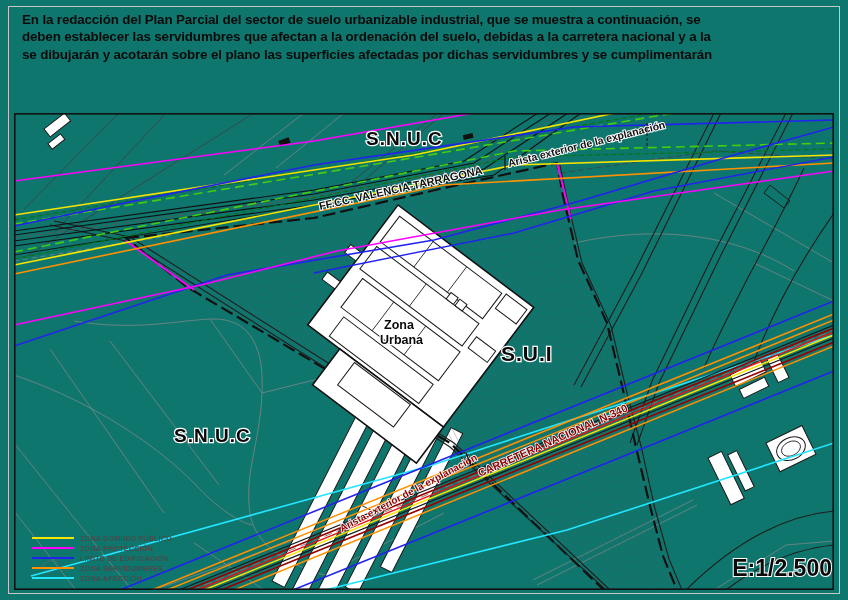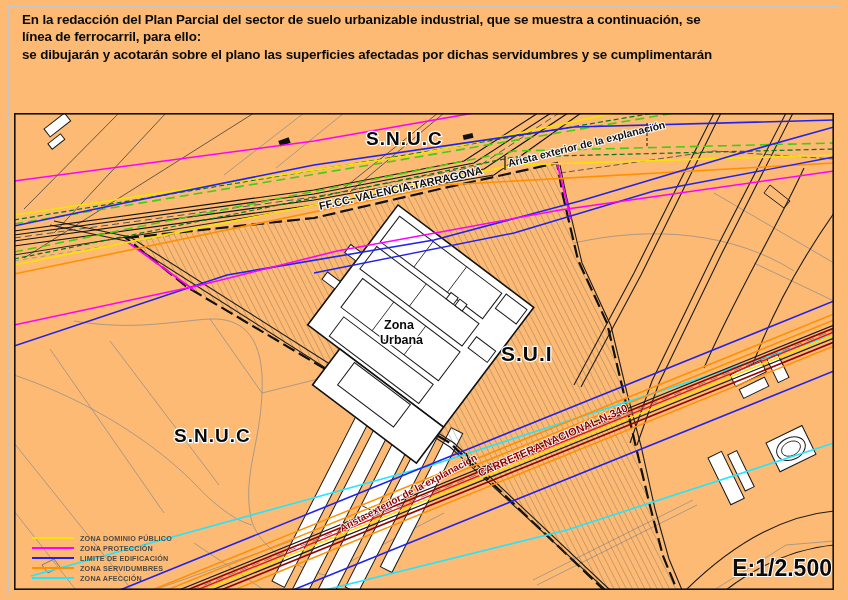--- a/index.html
+++ b/index.html
@@ -1,16 +1,16 @@
 <!DOCTYPE html>
 <html><head>
 <meta charset="utf-8">
 <style>
   html,body{margin:0;padding:0;background:#fff;}
-  #page{position:relative;width:848px;height:600px;background:#fdba74;overflow:hidden;
+  #page{position:relative;width:848px;height:600px;background:#0f766e;overflow:hidden;
         font-family:"Liberation Sans",sans-serif;}
   #page-frame{position:absolute;left:8px;top:6px;right:8px;bottom:6px;
         border:1px solid #c6c6c6;pointer-events:none;}
   #header{position:absolute;left:22px;top:11px;width:812px;color:#0b0b0b;
         font-size:13.4px;font-weight:bold;line-height:17.3px;letter-spacing:-0.15px;}
   #map-wrap{position:absolute;left:14px;top:113px;width:820px;height:477px;}
   svg text{font-family:"Liberation Sans",sans-serif;}
   .map-label{font-weight:bold;fill:#0a0a0a;paint-order:stroke;stroke:#ffffff;stroke-width:2.5px;}
   .corridor-label{font-weight:bold;fill:#111;paint-order:stroke;stroke:#ffffff;stroke-width:2px;}
   .red-label{font-weight:bold;fill:#8b0000;paint-order:stroke;stroke:#ffffff;stroke-width:1.6px;}
@@ -22,21 +22,21 @@
   .road2{stroke:#1d1d1d;stroke-width:1.1;fill:none;}
 </style>
 </head>
 <body>
 
 <div id="page">
   <div id="page-frame"></div>
 
   <div id="header">
     <div>En la redacción del Plan Parcial del sector de suelo urbanizable industrial, que se muestra a continuación, se</div>
-    <div>línea de ferrocarril, para ello:</div>
+    <div>deben establecer las servidumbres que afectan a la ordenación del suelo, debidas a la carretera nacional y a la</div>
     <div>se dibujarán y acotarán sobre el plano las superficies afectadas por dichas servidumbres y se cumplimentarán</div>
   </div>
 
   <div id="map-wrap">
   <svg width="820" height="477" viewBox="0 0 820 477">
     <defs>
       <pattern id="hatch" width="5.5" height="5.5" patternUnits="userSpaceOnUse" patternTransform="rotate(63)">
         <line x1="0" y1="0" x2="5.5" y2="0" stroke="#4c4c4c" stroke-width="0.55"></line>
       </pattern>
     </defs>

